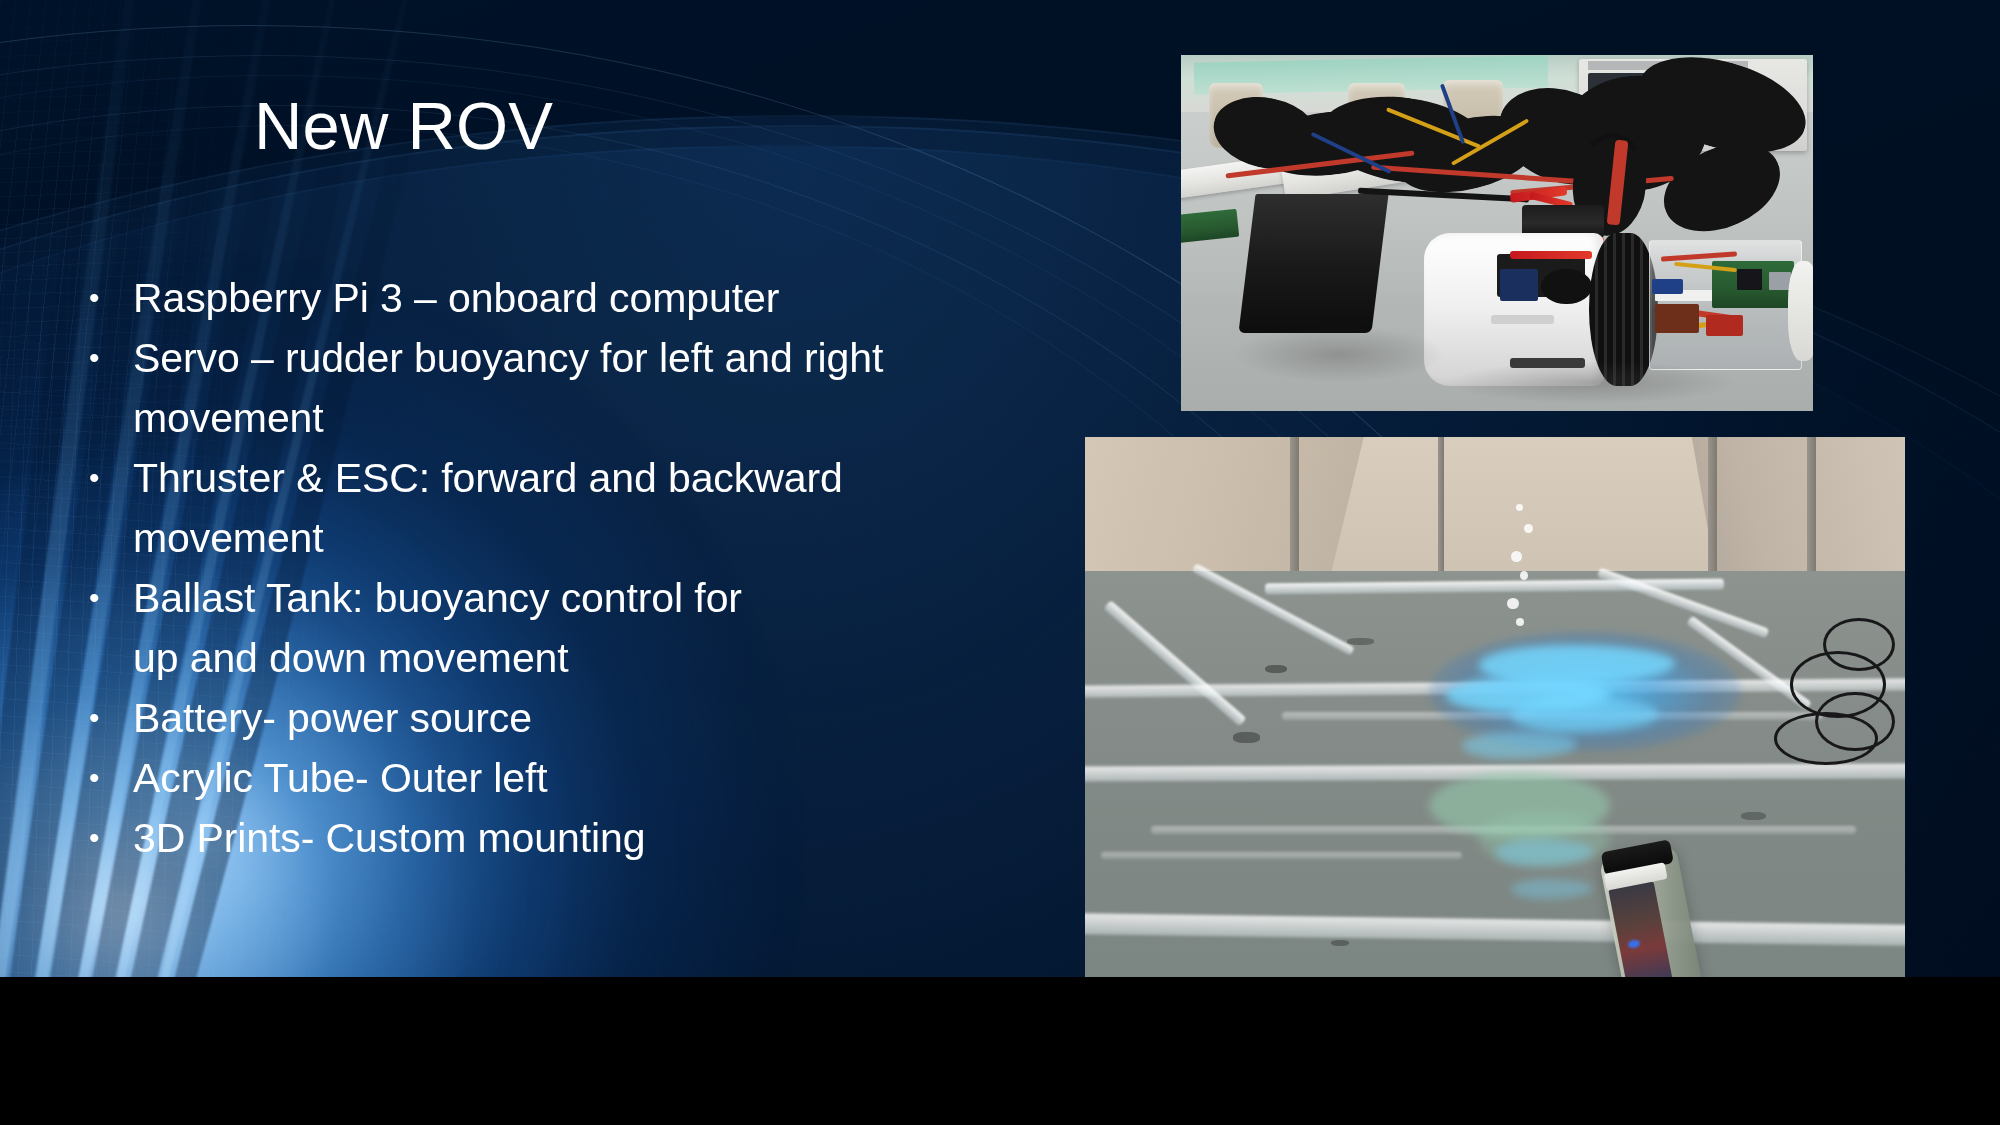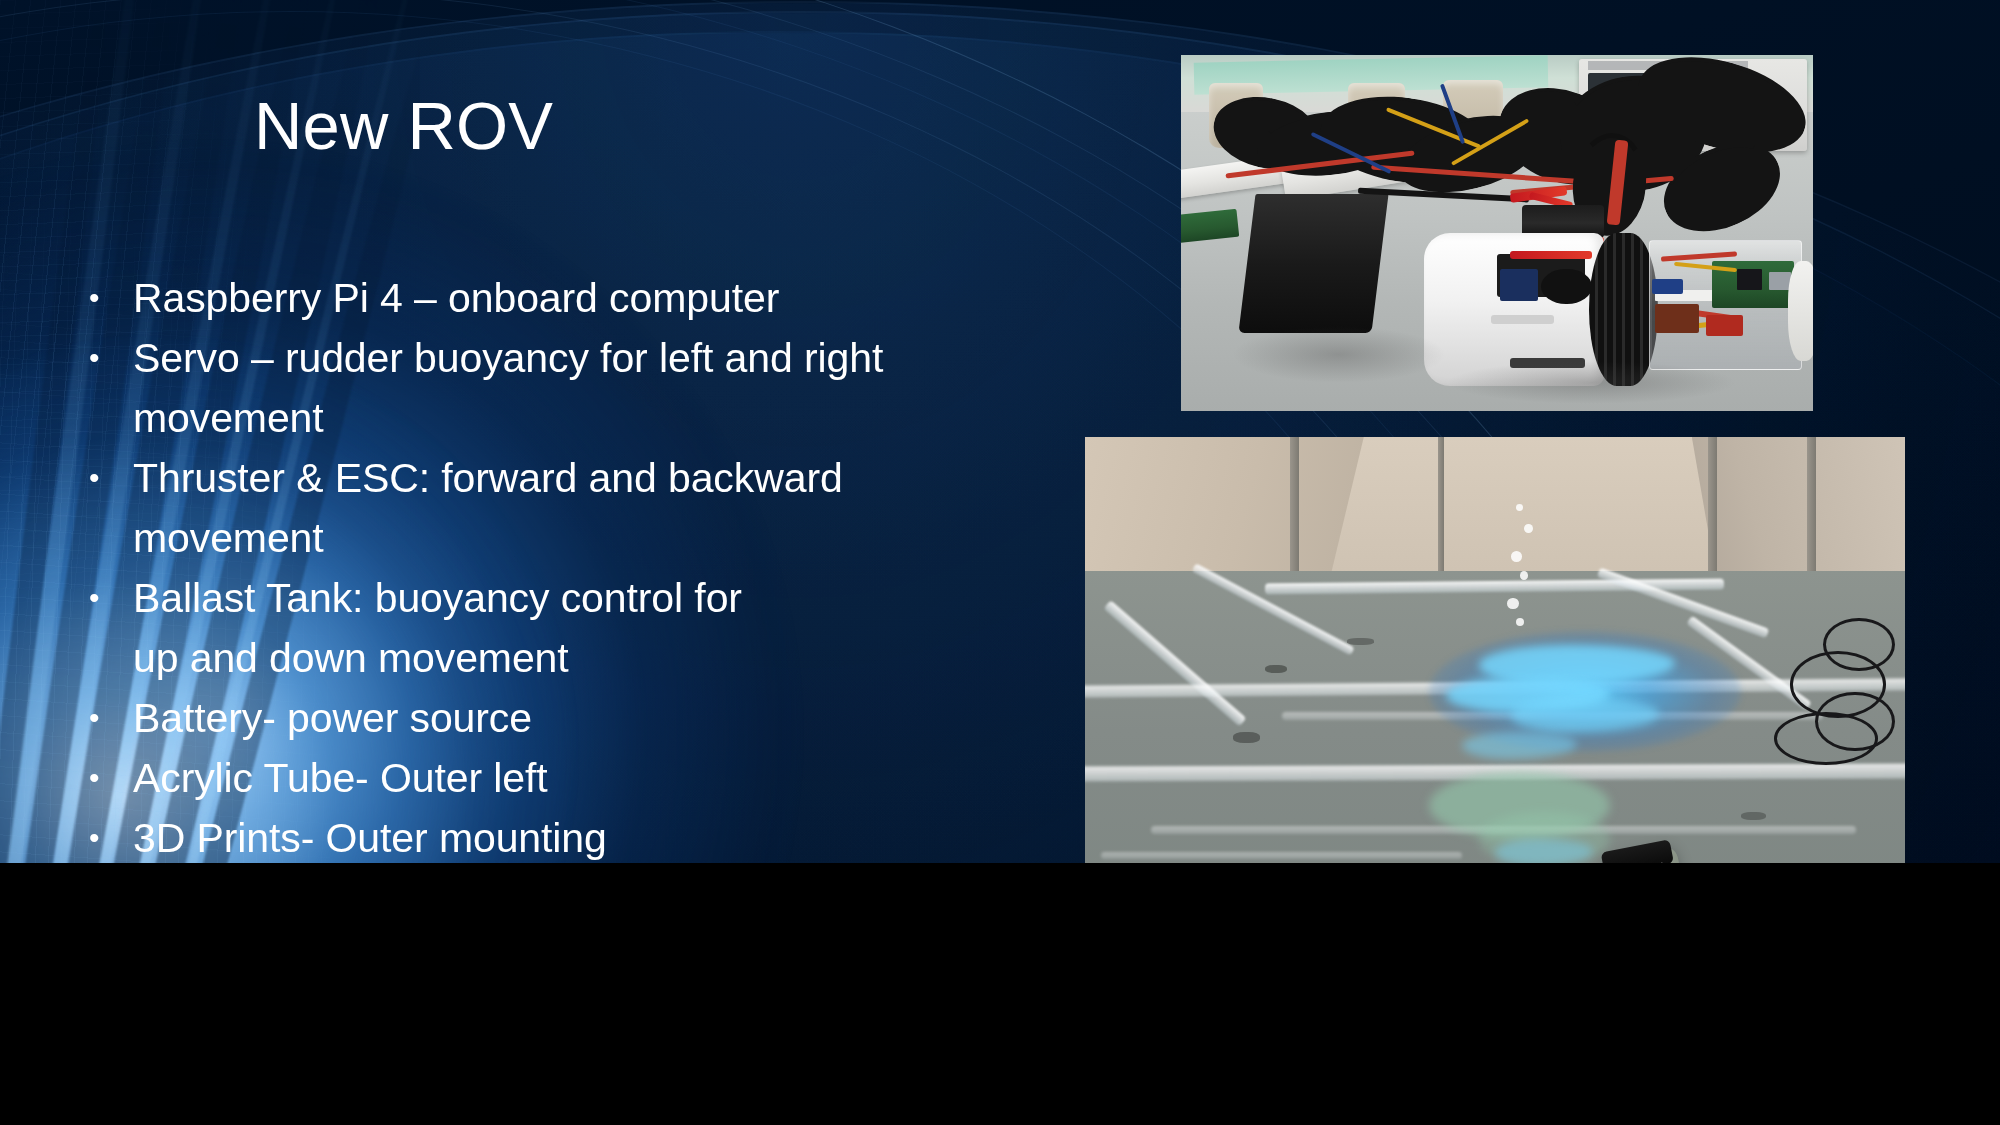--- a/index.html
+++ b/index.html
@@ -3,21 +3,21 @@
 <meta charset="utf-8">
 <style>
   html, body {
     margin: 0;
     padding: 0;
     background: #000;
   }
   .slide {
     position: relative;
     width: 2000px;
-    height: 863px;
+    height: 977px;
     overflow: hidden;
     background: #00132e;
     font-family: "Liberation Sans", sans-serif;
   }
   .bg-deep {
     position: absolute;
     inset: 0;
     background:
       linear-gradient(160deg, #001229 0%, #001024 40%, #000c1c 100%);
   }
@@ -458,21 +458,21 @@
     <div class="arc" style="left:-1020px; bottom:-1270px; width:2600px; height:2140px;"></div>
     <div class="arc c" style="left:-940px;  bottom:-1200px; width:2460px; height:2050px;"></div>
   </div>
 
   <div class="title">New ROV</div>
 
   <div class="bullets">
 
     <div class="bullet-row">
       <span class="bullet-dot">•</span>
-      <span class="bullet-text">Raspberry Pi 4 – onboard computer</span>
+      <span class="bullet-text">Raspberry Pi 3 – onboard computer</span>
     </div>
 
     <div class="bullet-row">
       <span class="bullet-dot">•</span>
       <span class="bullet-text">Servo – rudder buoyancy for left and right
 movement</span>
     </div>
 
     <div class="bullet-row">
       <span class="bullet-dot">•</span>
@@ -491,21 +491,21 @@
       <span class="bullet-text">Battery- power source</span>
     </div>
 
     <div class="bullet-row">
       <span class="bullet-dot">•</span>
       <span class="bullet-text">Acrylic Tube- Outer left</span>
     </div>
 
     <div class="bullet-row">
       <span class="bullet-dot">•</span>
-      <span class="bullet-text">3D Prints- Outer mounting</span>
+      <span class="bullet-text">3D Prints- Custom mounting</span>
     </div>
 
   </div>
 
   <div class="photo" id="photo-bench">
     <div class="bench-bg"></div>
     <div class="bench-wall"></div>
     <div class="bench-greenpanel"></div>
 
     <div class="psu">

